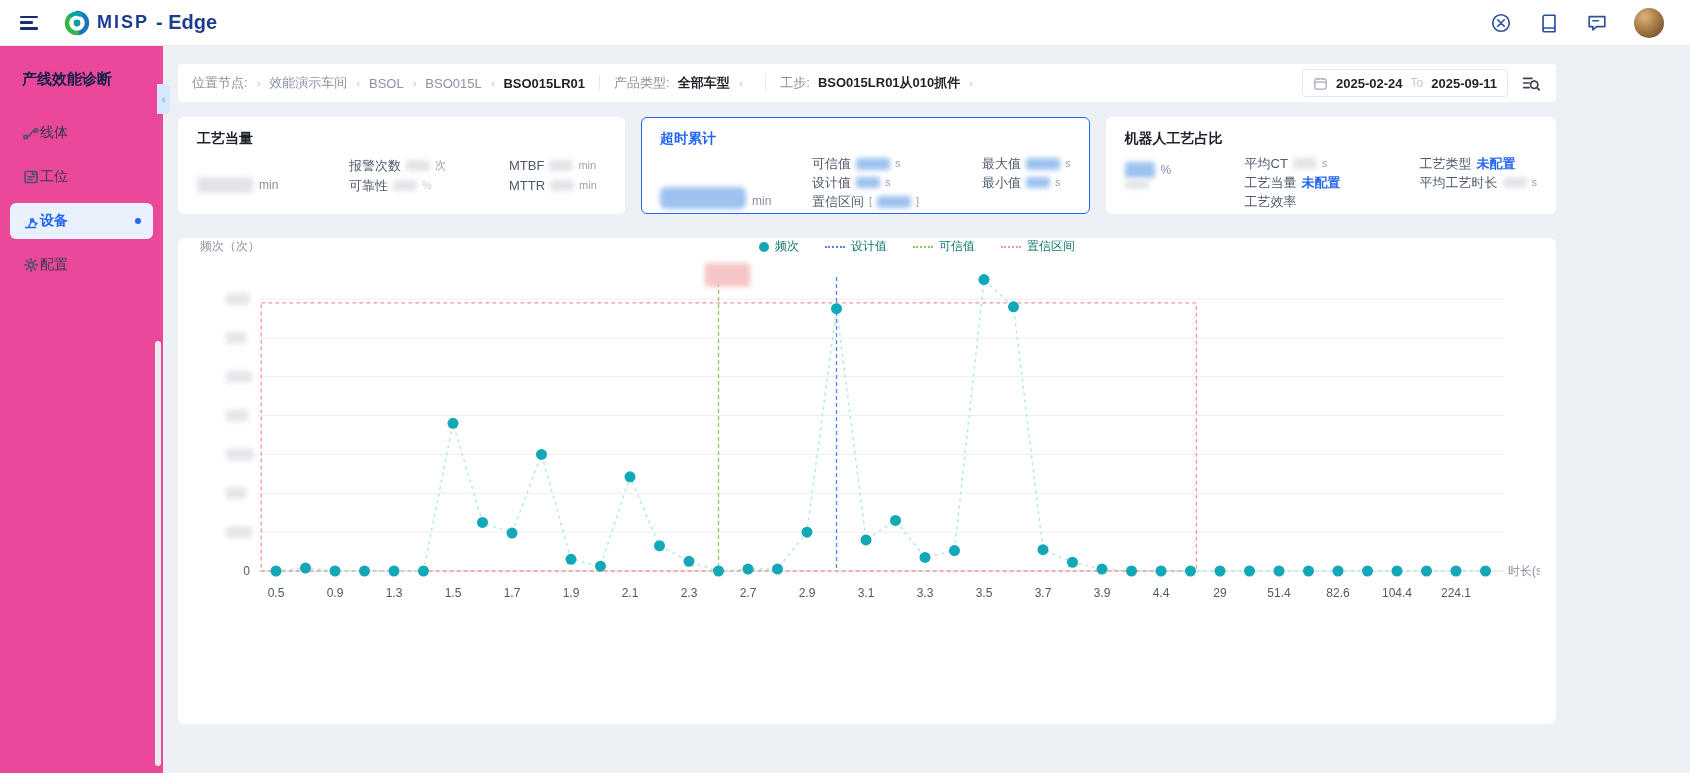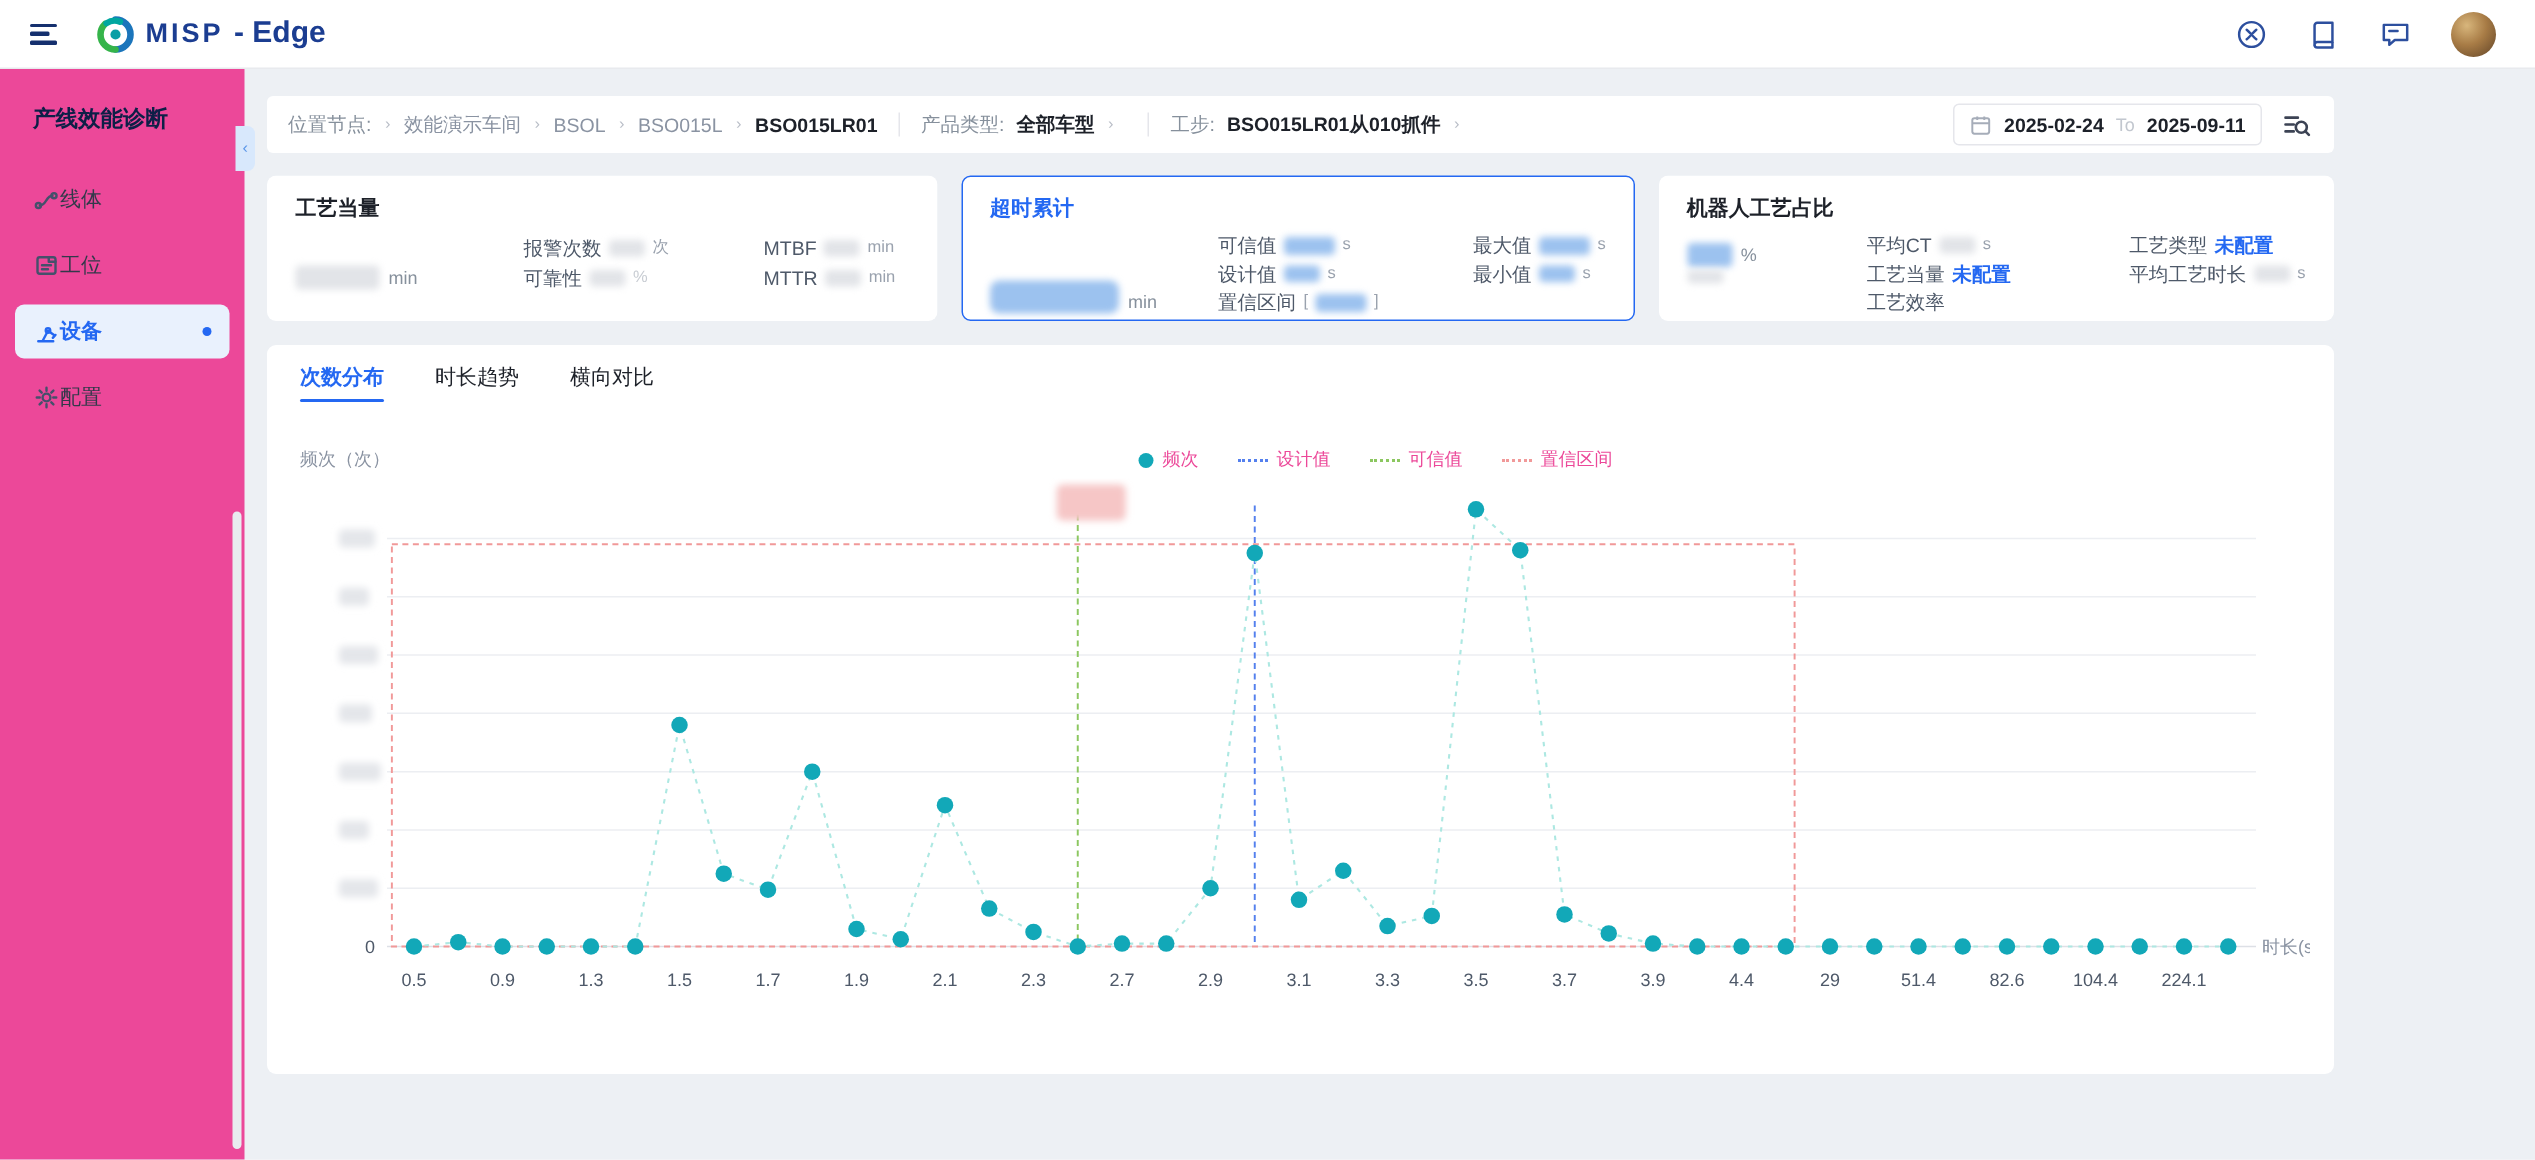--- a/index.html
+++ b/index.html
@@ -66,21 +66,21 @@
 
   
   .chart-card { margin-top:16px; background:#fff; border-radius:6px; height:486px; position:relative; }
   .tabs { display:flex; gap:34px; padding:0 22px; height:44px; align-items:center; }
   .tab { font-size:14px; color:#1d2129; cursor:pointer; position:relative; height:44px; display:flex; align-items:center; }
   .tab.active { color:#2468f2; font-weight:600; }
   .tab.active::after { content:""; position:absolute; left:0; right:0; bottom:6px; height:2px; background:#2468f2; border-radius:1px; }
   .chart-head { display:flex; align-items:center; margin-top:24px; padding:0 22px; }
   .ylab { font-size:12px; color:#8a93a2; width:220px; }
   .legend { flex:1; display:flex; justify-content:center; gap:26px; align-items:center; }
-  .leg-item { display:flex; align-items:center; gap:6px; font-size:12px; color:#ec4899; cursor:pointer; }
+  .leg-item { display:flex; align-items:center; gap:6px; font-size:12px; color:#0f766e; cursor:pointer; }
   .leg-dot { width:10px; height:10px; border-radius:50%; background:#12a8b8; }
   .leg-dash { width:20px; border-top:2px dotted #888; }
   .chart-wrap { margin-top:4px; padding-left:14px; }
 </style>
 </head>
 <body>
 
 <div class="topbar">
   <div class="hamburger">
       <i></i>
@@ -298,25 +298,20 @@
               <span>平均工艺时长</span>
               <span class="blur b-sm"></span>
               <span class="munit">s</span>
             </div>
         </div>
       </div>
     </div>
   </div>
 
   <div class="chart-card">
-    <div class="tabs">
-      <div class="tab active">次数分布</div>
-      <div class="tab">时长趋势</div>
-      <div class="tab">横向对比</div>
-    </div>
 
     <div class="chart-head">
       <span class="ylab">频次（次）</span>
       <div class="legend">
         <span class="leg-item">
           <span class="leg-dot"></span>
           <span>频次</span>
         </span>
         <span class="leg-item">
           <span class="leg-dash" style="border-color:#5480ee;"></span>

